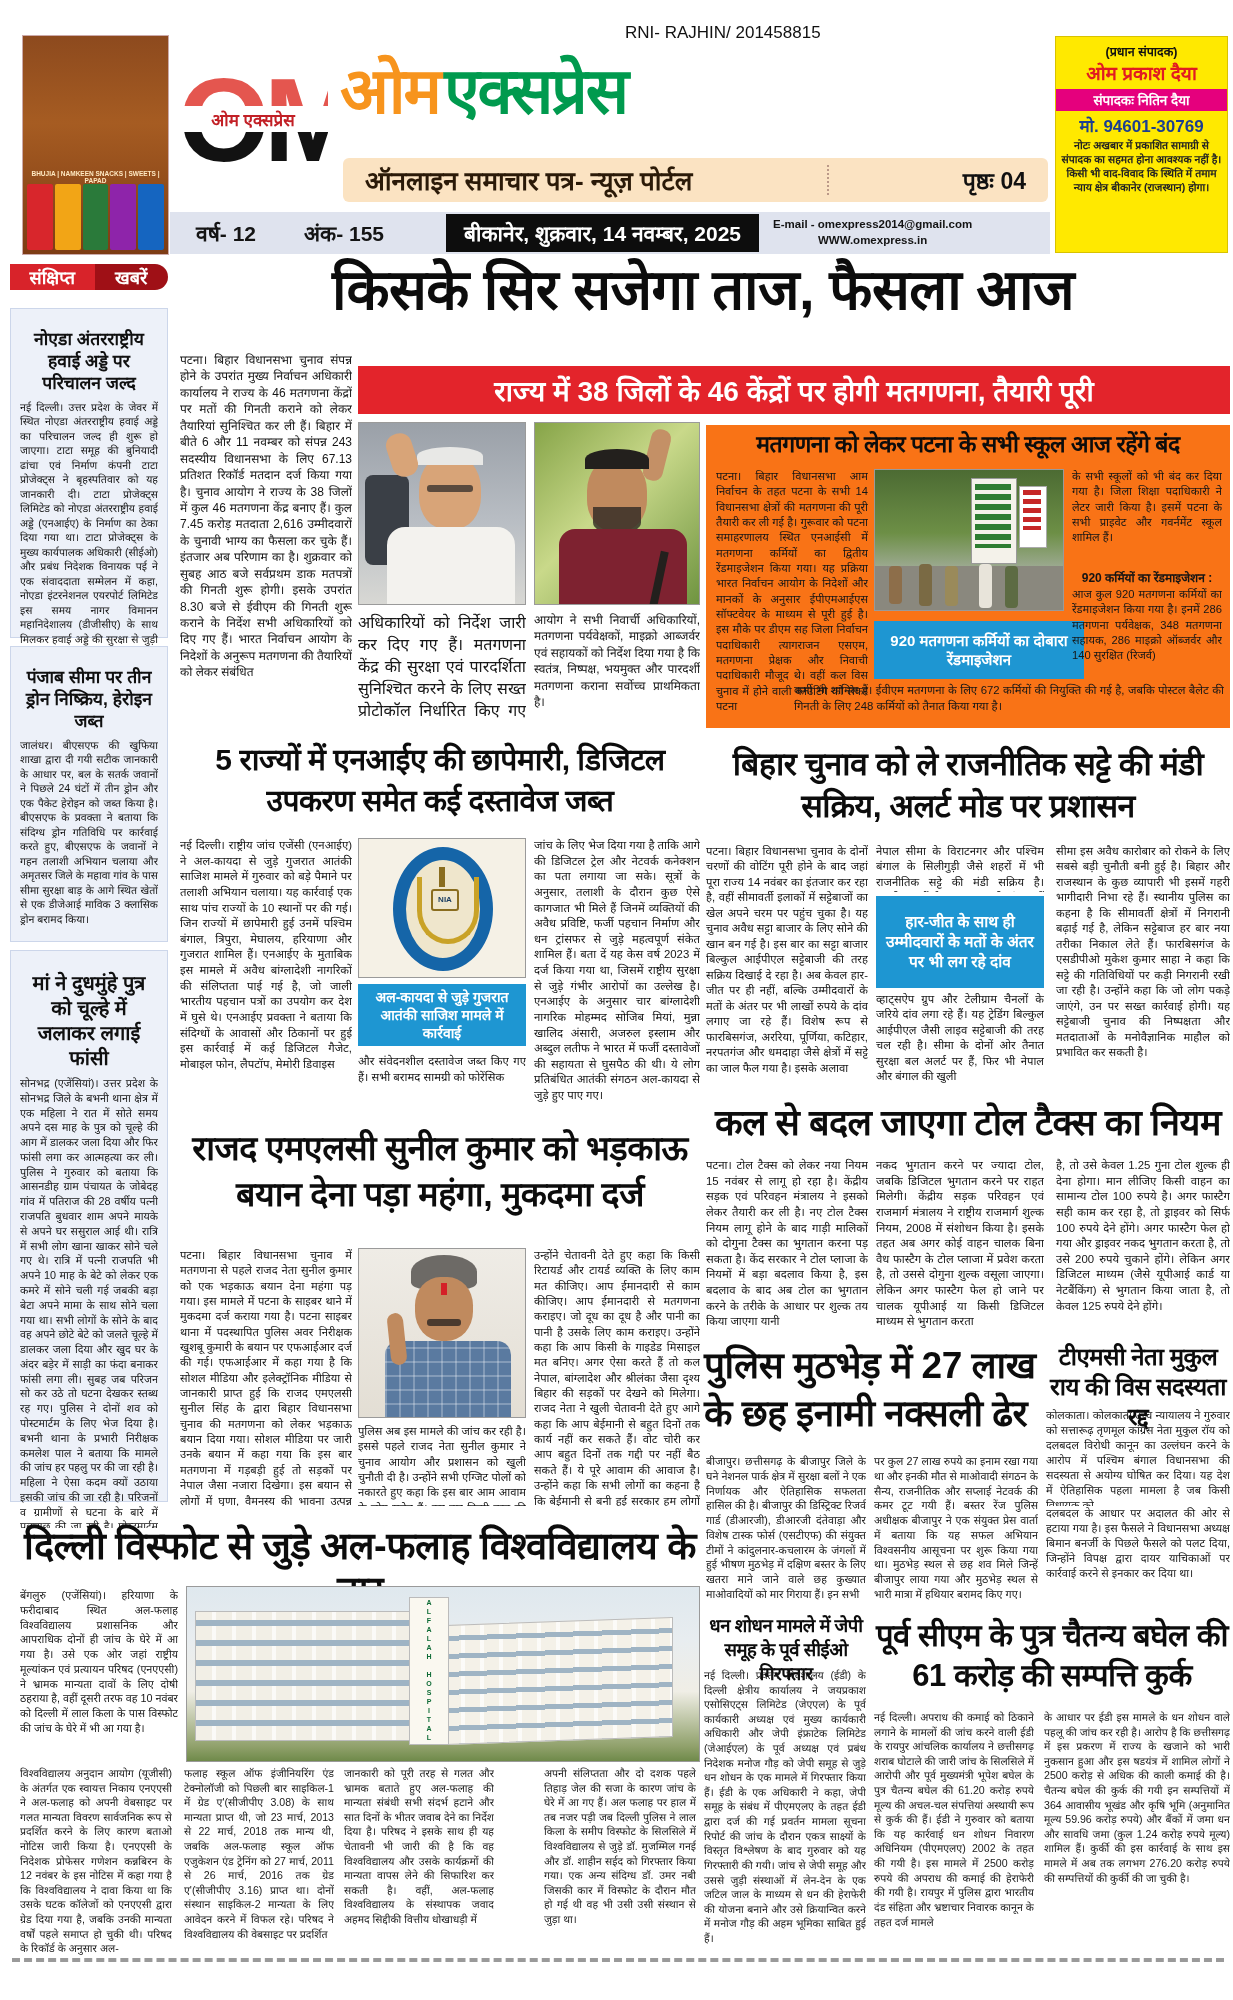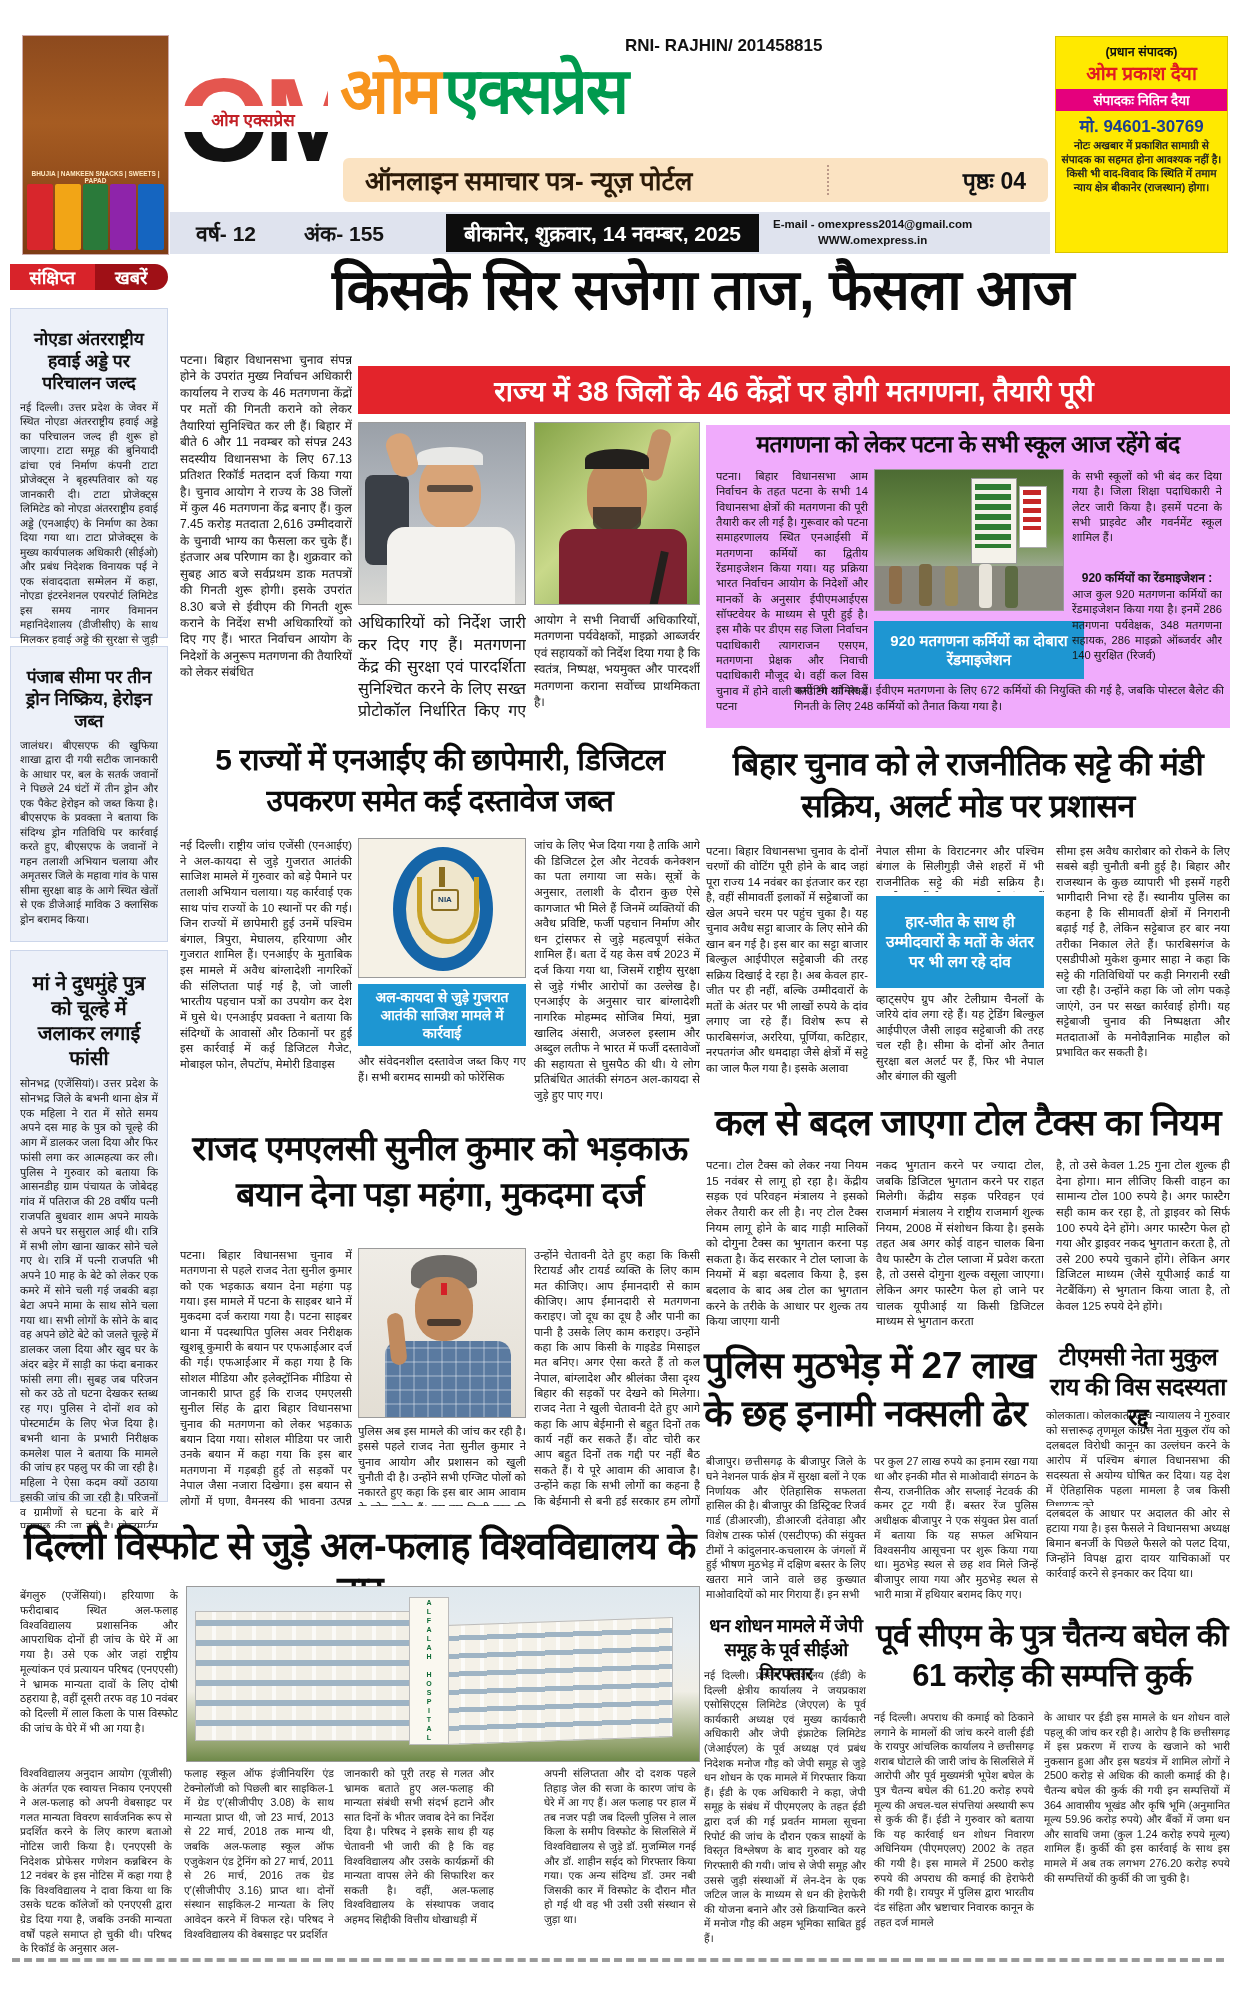--- a/index.html
+++ b/index.html
@@ -28,21 +28,21 @@
   .subband{background:#fbe3c2;border-radius:6px;display:flex;align-items:center;justify-content:space-between;padding:0 22px;box-sizing:border-box}
   .edbox{background:#ffe900;border:1px solid #d8c200;text-align:center;box-sizing:border-box;padding-top:6px}
   .dateline{background:#dfe3ee;display:flex;align-items:center;box-sizing:border-box}
   .datebox{background:#0d0d0d;color:#fff;font-weight:800;font-size:21px;padding:5px 18px;white-space:nowrap}
   
   .sb-box{background:#edf1f9;border:1px solid #ccd6ea;box-sizing:border-box;padding:20px 9px}
   .sb-title{font-weight:800;text-align:center;color:#101010;line-height:1.25;margin-bottom:5px}
   .redband{display:flex;height:26px}
   .redband .l{background:#d8232a;color:#fff;font-weight:800;font-size:18px;flex:1.15;display:flex;align-items:center;justify-content:center}
   .redband .r{background:#9f1016;color:#fff;font-weight:800;font-size:18px;flex:1;display:flex;align-items:center;justify-content:center;border-radius:0 18px 18px 0}
-  .pinkbox{background:#f0abfc;box-sizing:border-box}
+  .pinkbox{background:#f97316;box-sizing:border-box}
   .banner{background:#e3242b;color:#fff;font-weight:800;display:flex;align-items:center;justify-content:center;text-align:center}
   .vtext{writing-mode:vertical-lr;text-orientation:upright;color:#0d6b35;font-weight:bold;letter-spacing:2px}
   .dashes{border-top:4px dashed #9a9a9a}
 </style>
 </head>
 <body>
 
 <div id="page">
 
   <div class="abs ad" style="left:22px;top:35px;width:145px;height:218px">
@@ -59,21 +59,21 @@
   <div class="abs omlogo" style="left:178px;top:36px">
     <div class="half" style="top:0">
         <span style="color:#e4564f">OM</span>
       </div>
     <div class="half" style="top:84px">
         <span style="top:-84px;color:#121212">OM</span>
       </div>
     <div class="omband">ओम एक्सप्रेस</div>
   </div>
 
-  <div class="abs" style="left:625px;top:36px;font-weight:700;font-size:17px;color:#111">RNI- RAJHIN/ 201458815</div>
+  <div class="abs" style="left:625px;top:23px;font-weight:400;font-size:17px;color:#111">RNI- RAJHIN/ 201458815</div>
 
   <div class="abs" style="left:340px;top:60px;width:710px;white-space:nowrap">
     <span class="bigtitle" style="color:#f7941d">ओम</span>
     <span class="bigtitle" style="color:#009a4e">एक्सप्रेस</span>
   </div>
 
   <div class="abs subband" style="left:343px;top:158px;width:705px;height:44px">
     <span style="font-weight:800;font-size:26px;color:#2b1a08">ऑनलाइन समाचार पत्र- न्यूज़ पोर्टल</span>
     <span style="border-left:2px dotted #b98;height:70%"></span>
     <span style="font-weight:800;font-size:23px;color:#111">पृष्ठः 04</span>

